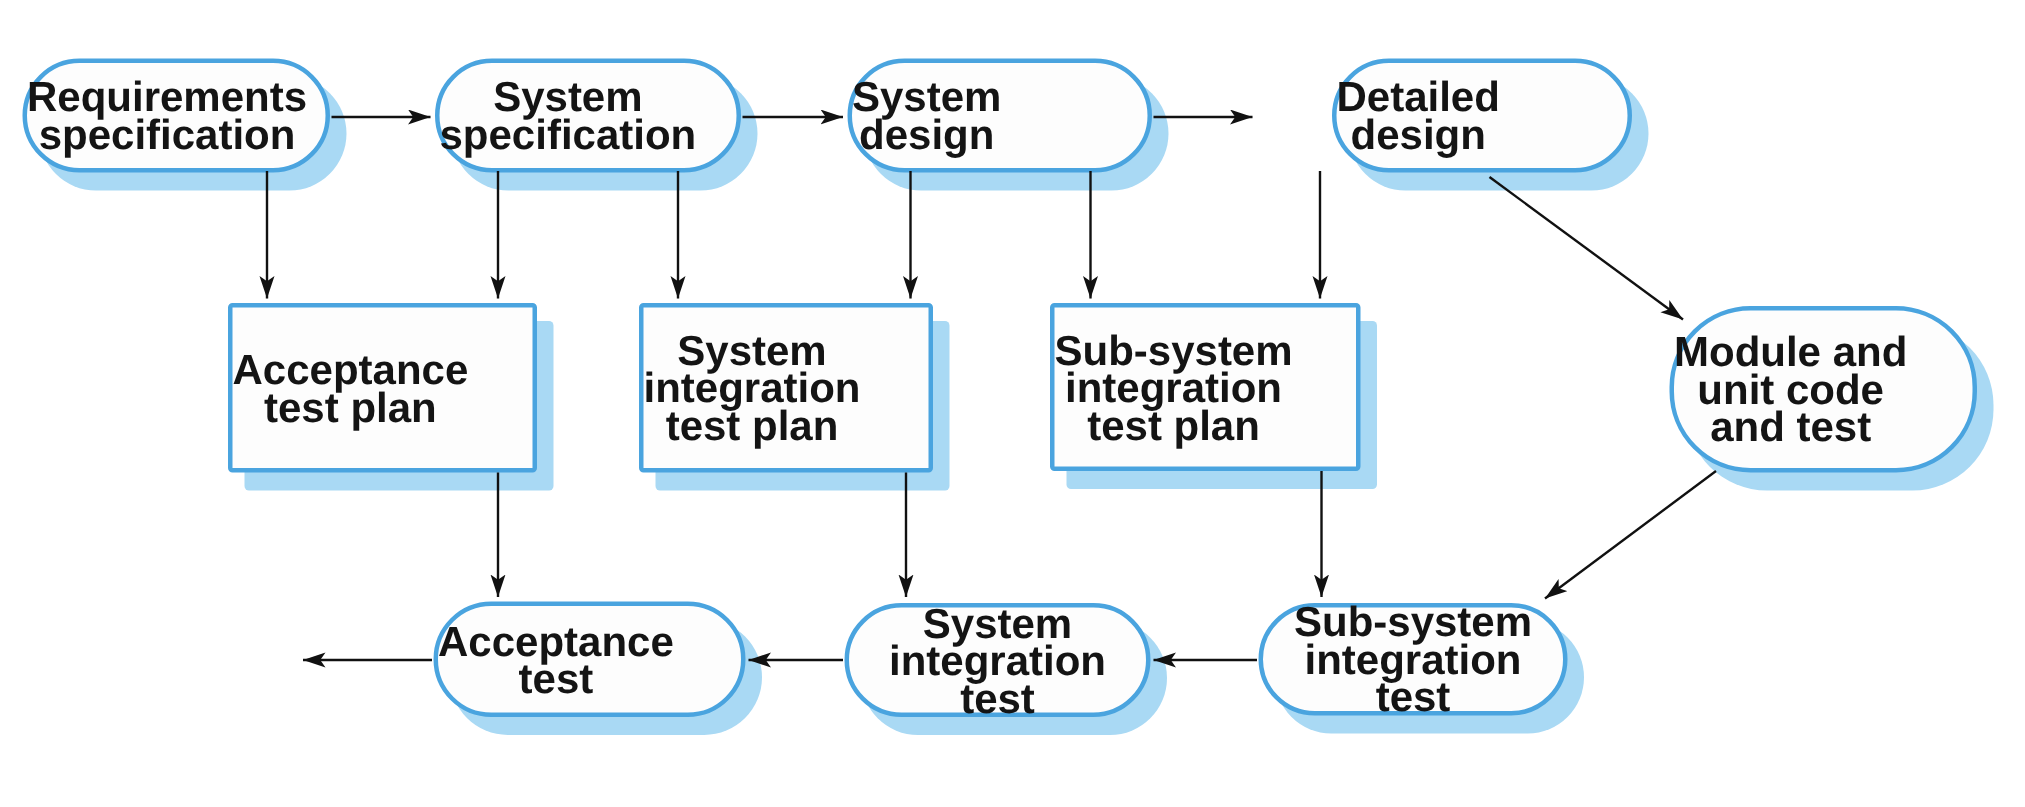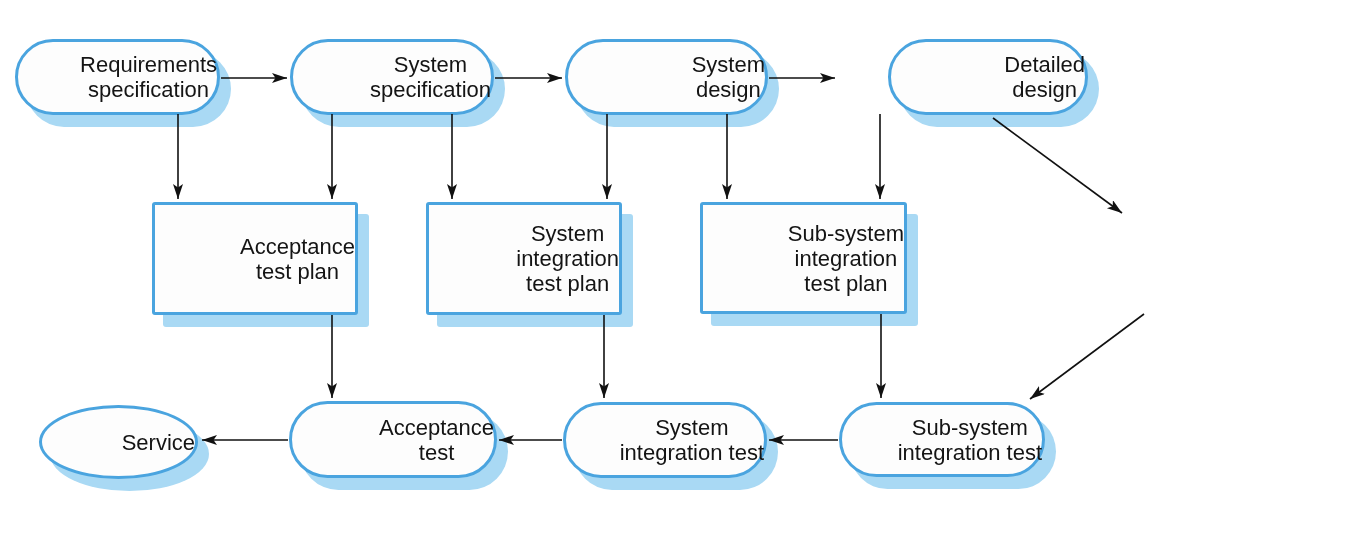--- a/index.html
+++ b/index.html
@@ -17,27 +17,28 @@
     background:#ffffff;
     overflow:hidden;
   }
   .node{
     position:absolute;
     box-sizing:border-box;
     border:3px solid var(--blue);
     background:var(--fill);
     display:flex;
     align-items:center;
-    justify-content:flex-end;
+    justify-content:flex-start;
     text-align:center;
     color:var(--ink);
-    font-size:22px;
+    font-size:28px;
     line-height:25px;
     box-shadow:11px 12px 0 var(--shadow);
     z-index:1;
+    font-weight:bold;
   }
   .stadium{border-radius:40px;}
   .stadium-tall{border-radius:54px;}
   .ellipse{border-radius:50%;}
   .rectangle{border-radius:3px;}
   .lbl{white-space:pre-line;}
   #edges{
     position:absolute;
     left:0;top:0;
     z-index:2;
@@ -114,24 +115,26 @@
 integration
 test plan</span>
   </div>
 
   <div class="node rectangle" style="left:700px;top:202px;width:207px;height:112px">
     <span class="lbl">Sub-system
 integration
 test plan</span>
   </div>
 
+  <div class="node stadium-tall" style="left:1113px;top:204px;width:205px;height:111px">
+    <span class="lbl">Module and
+unit code
+and test</span>
+  </div>
 
-  <div class="node ellipse" style="left:39px;top:405px;width:159px;height:74px">
-    <span class="lbl">Service</span>
-  </div>
 
   <div class="node stadium" style="left:289px;top:401px;width:208px;height:77px">
     <span class="lbl">Acceptance
 test</span>
   </div>
 
   <div class="node stadium" style="left:563px;top:402px;width:204px;height:76px">
     <span class="lbl">System
 integration test</span>
   </div>

